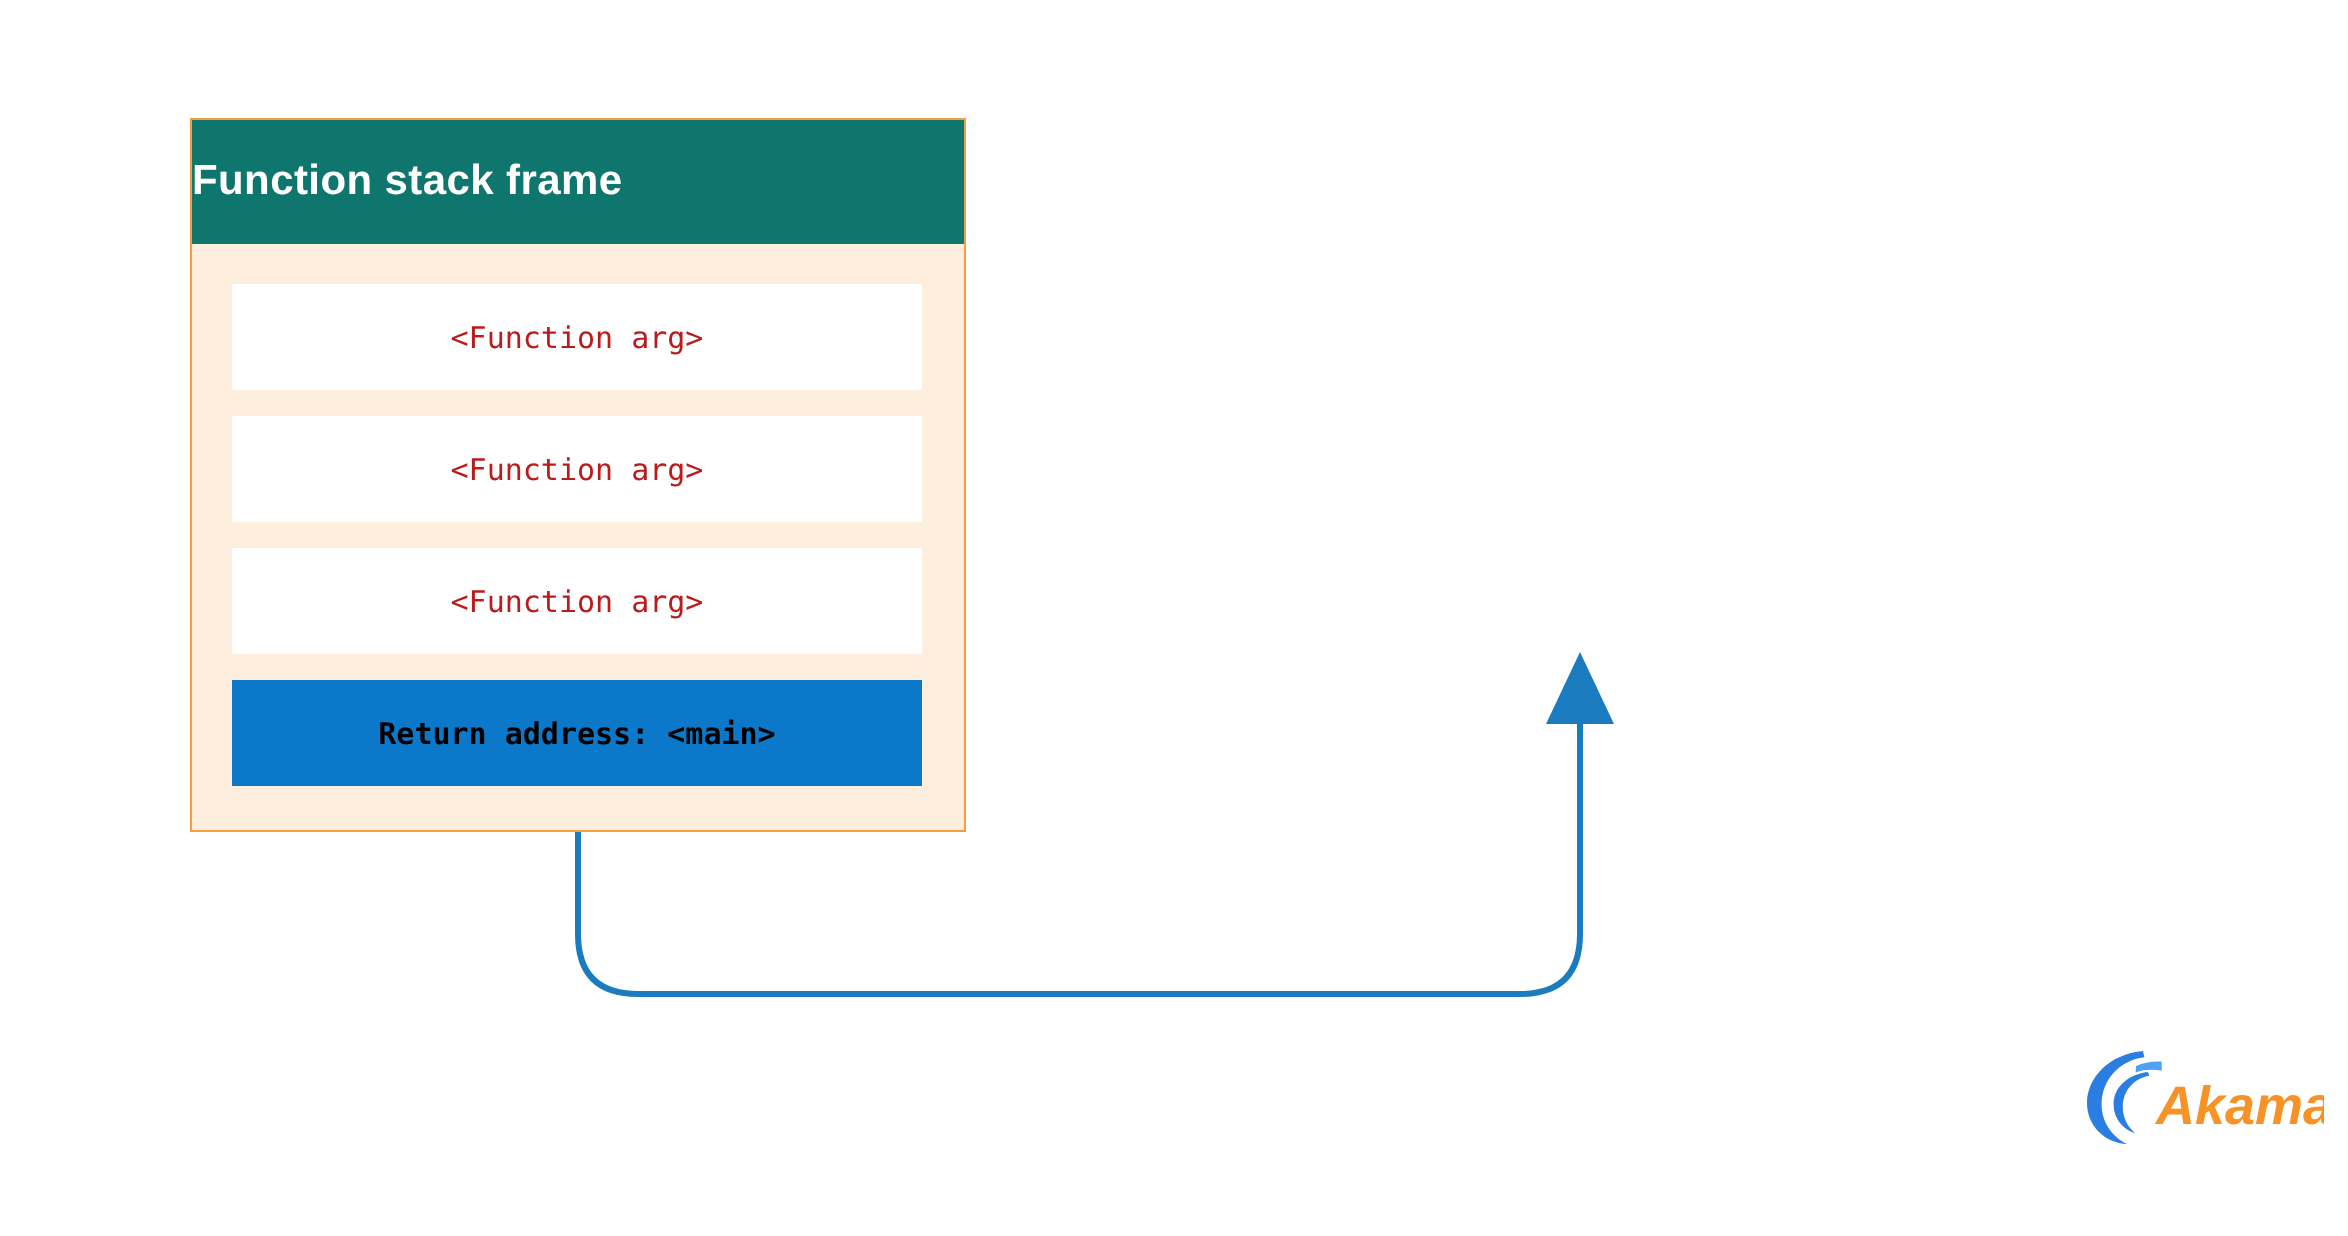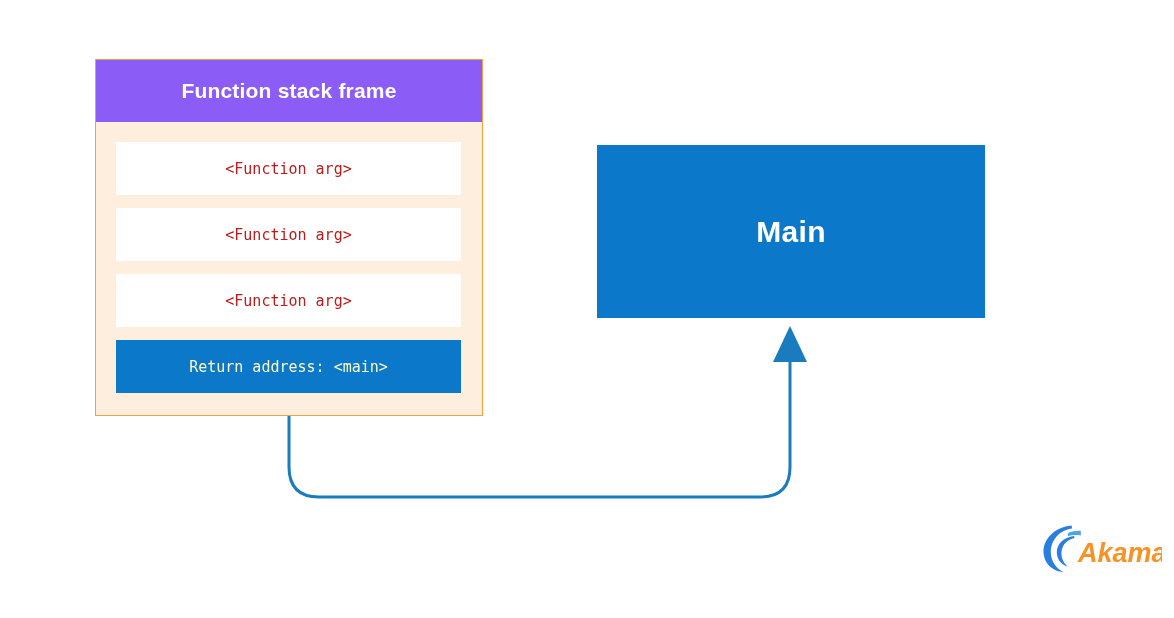--- a/index.html
+++ b/index.html
@@ -36,24 +36,23 @@
     left: 95px;
     top: 59px;
     width: 388px;
     height: 357px;
     box-sizing: border-box;
     border: 1px solid #f79e40;
     background: #fdeedd;
   }
   #stack-frame-header {
     height: 62px;
-    background: #8b5cf6;
+    background: #0f766e;
     display: flex;
     align-items: center;
-    justify-content: center;
   }
   #stack-frame-header .title {
     color: #ffffff;
     font-size: 21px;
     font-weight: bold;
     letter-spacing: 0.2px;
     font-family: "Liberation Sans", sans-serif;
   }
   #stack-frame-body {
     padding: 20px 21px 20px 20px;
@@ -75,23 +74,24 @@
   }
   .frame-slot.arg .slot-text {
     color: #b91c1c;
     font-family: "DejaVu Sans Mono", monospace;
     font-size: 15px;
   }
   .frame-slot.ret {
     background: #0b78ca;
   }
   .frame-slot.ret .slot-text {
-    color: #fef9c3;
+    color: #000000;
     font-family: "DejaVu Sans Mono", monospace;
     font-size: 15px;
+    font-weight: bold;
   }
 
   
   #main-box {
     position: absolute;
     left: 597px;
     top: 145px;
     width: 388px;
     height: 173px;
     background: #0b78ca;
@@ -144,23 +144,20 @@
       </div>
       <div class="frame-slot arg">
         <span class="slot-text">&lt;Function arg&gt;</span>
       </div>
       <div class="frame-slot ret">
         <span class="slot-text">Return address: &lt;main&gt;</span>
       </div>
     </div>
   </div>
 
-  <div id="main-box">
-    <span class="main-label">Main</span>
-  </div>
 
   <svg id="akamai-logo" viewBox="0 0 124 58" width="124" height="58">
     <g>
       <path d="M 33.5 6.5
                C 16.5 8.0 5.5 20.0 5.5 32.5
                C 5.5 44.0 14.5 52.5 25.5 53.0
                C 17.5 49.0 12.8 41.5 12.8 33.2
                C 12.8 21.0 21.8 11.0 34.2 9.6
                Z" fill="#2a7de1"></path>
       <path d="M 36.0 17.0

